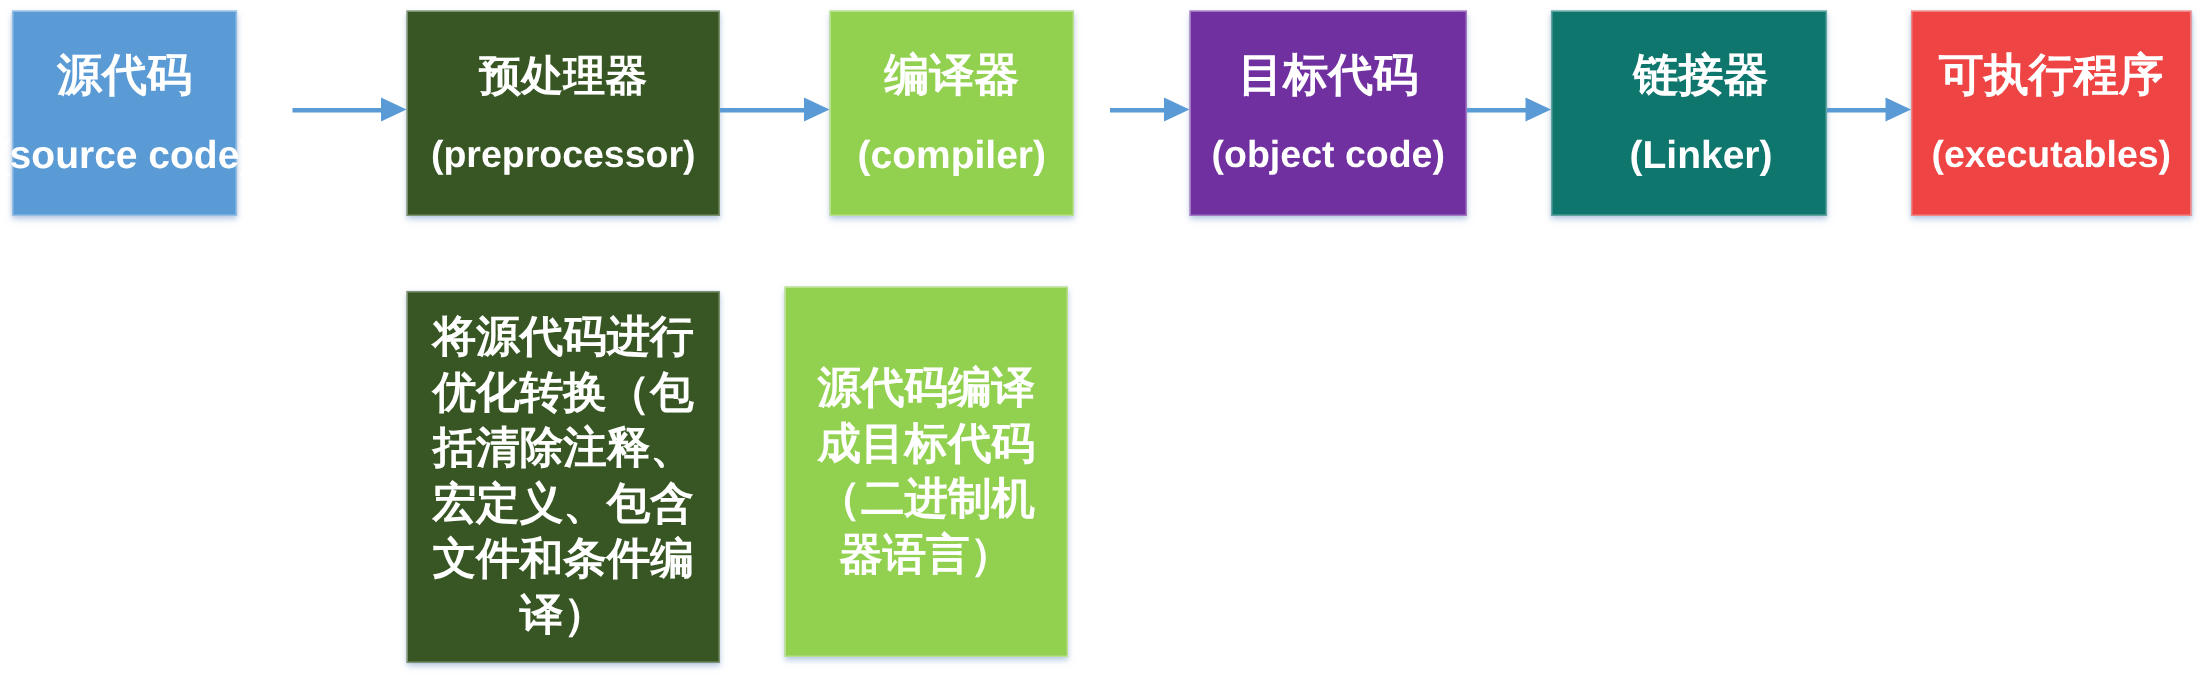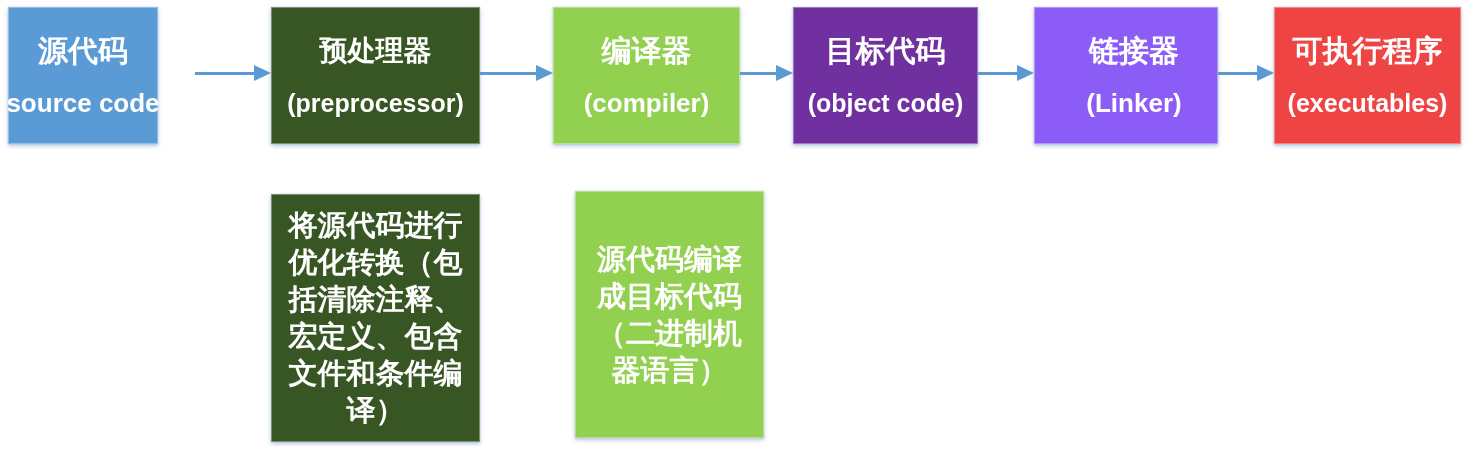--- a/index.html
+++ b/index.html
@@ -40,21 +40,21 @@
     font-size: 26px;
     font-weight: 600;
     line-height: 34px;
     white-space: nowrap;
     margin-top: 15px;
   }
   .s1 { left: 8px;    width: 150px; }
   .s2 { left: 271px;  width: 209px; }
   .s2 .zh { font-size: 28px; }
   .s2 .en { font-size: 25px; text-align: right; }
-  .s3 { left: 553px;  width: 187px; }
+  .s3 { left: 553px;  width: 163px; }
   .s4 { left: 793px;  width: 185px; }
   .s4 .en { font-size: 25px; }
   .s5 { left: 1034px; width: 184px; }
   .s6 { left: 1274px; width: 187px; }
   .s6 .en { font-size: 25px; }
   
   .arrow {
     position: absolute;
     top: 65px;
     height: 16px;
@@ -91,21 +91,21 @@
     text-align: center;
     font-size: 29px;
     font-weight: 700;
     line-height: 37px;
     white-space: pre-line;
     border: 1px solid rgba(255,255,255,0.35);
     box-shadow: 0 2px 4px rgba(120,155,200,0.55), 0 0 1px rgba(120,155,200,0.5);
     box-sizing: border-box;
   }
   .n1 { left: 271px; top: 194px; width: 209px; height: 248px; }
-  .n2 { left: 575px; top: 191px; width: 189px; height: 247px; }
+  .n2 { left: 523px; top: 191px; width: 189px; height: 247px; }
 </style>
 </head>
 <body>
 
 <div class="canvas">
 
   <div class="stage s1" style="background-color: rgb(91, 155, 213);">
     <div class="zh">源代码</div>
     <div class="en">(source code)</div>
   </div>
@@ -118,21 +118,21 @@
   <div class="stage s3" style="background-color: rgb(146, 208, 80);">
     <div class="zh">编译器</div>
     <div class="en">(compiler)</div>
   </div>
 
   <div class="stage s4" style="background-color: rgb(112, 48, 160); justify-content: center;">
     <div class="zh">目标代码</div>
     <div class="en">(object code)</div>
   </div>
 
-  <div class="stage s5" style="background-color: #8b5cf6; padding-left: 16px;">
+  <div class="stage s5" style="background-color: #0f766e; padding-left: 16px;">
     <div class="zh">链接器</div>
     <div class="en">(Linker)</div>
   </div>
 
   <div class="stage s6" style="background-color: #ef4444;">
     <div class="zh">可执行程序</div>
     <div class="en">(executables)</div>
   </div>
 
   <div class="arrow a1">

